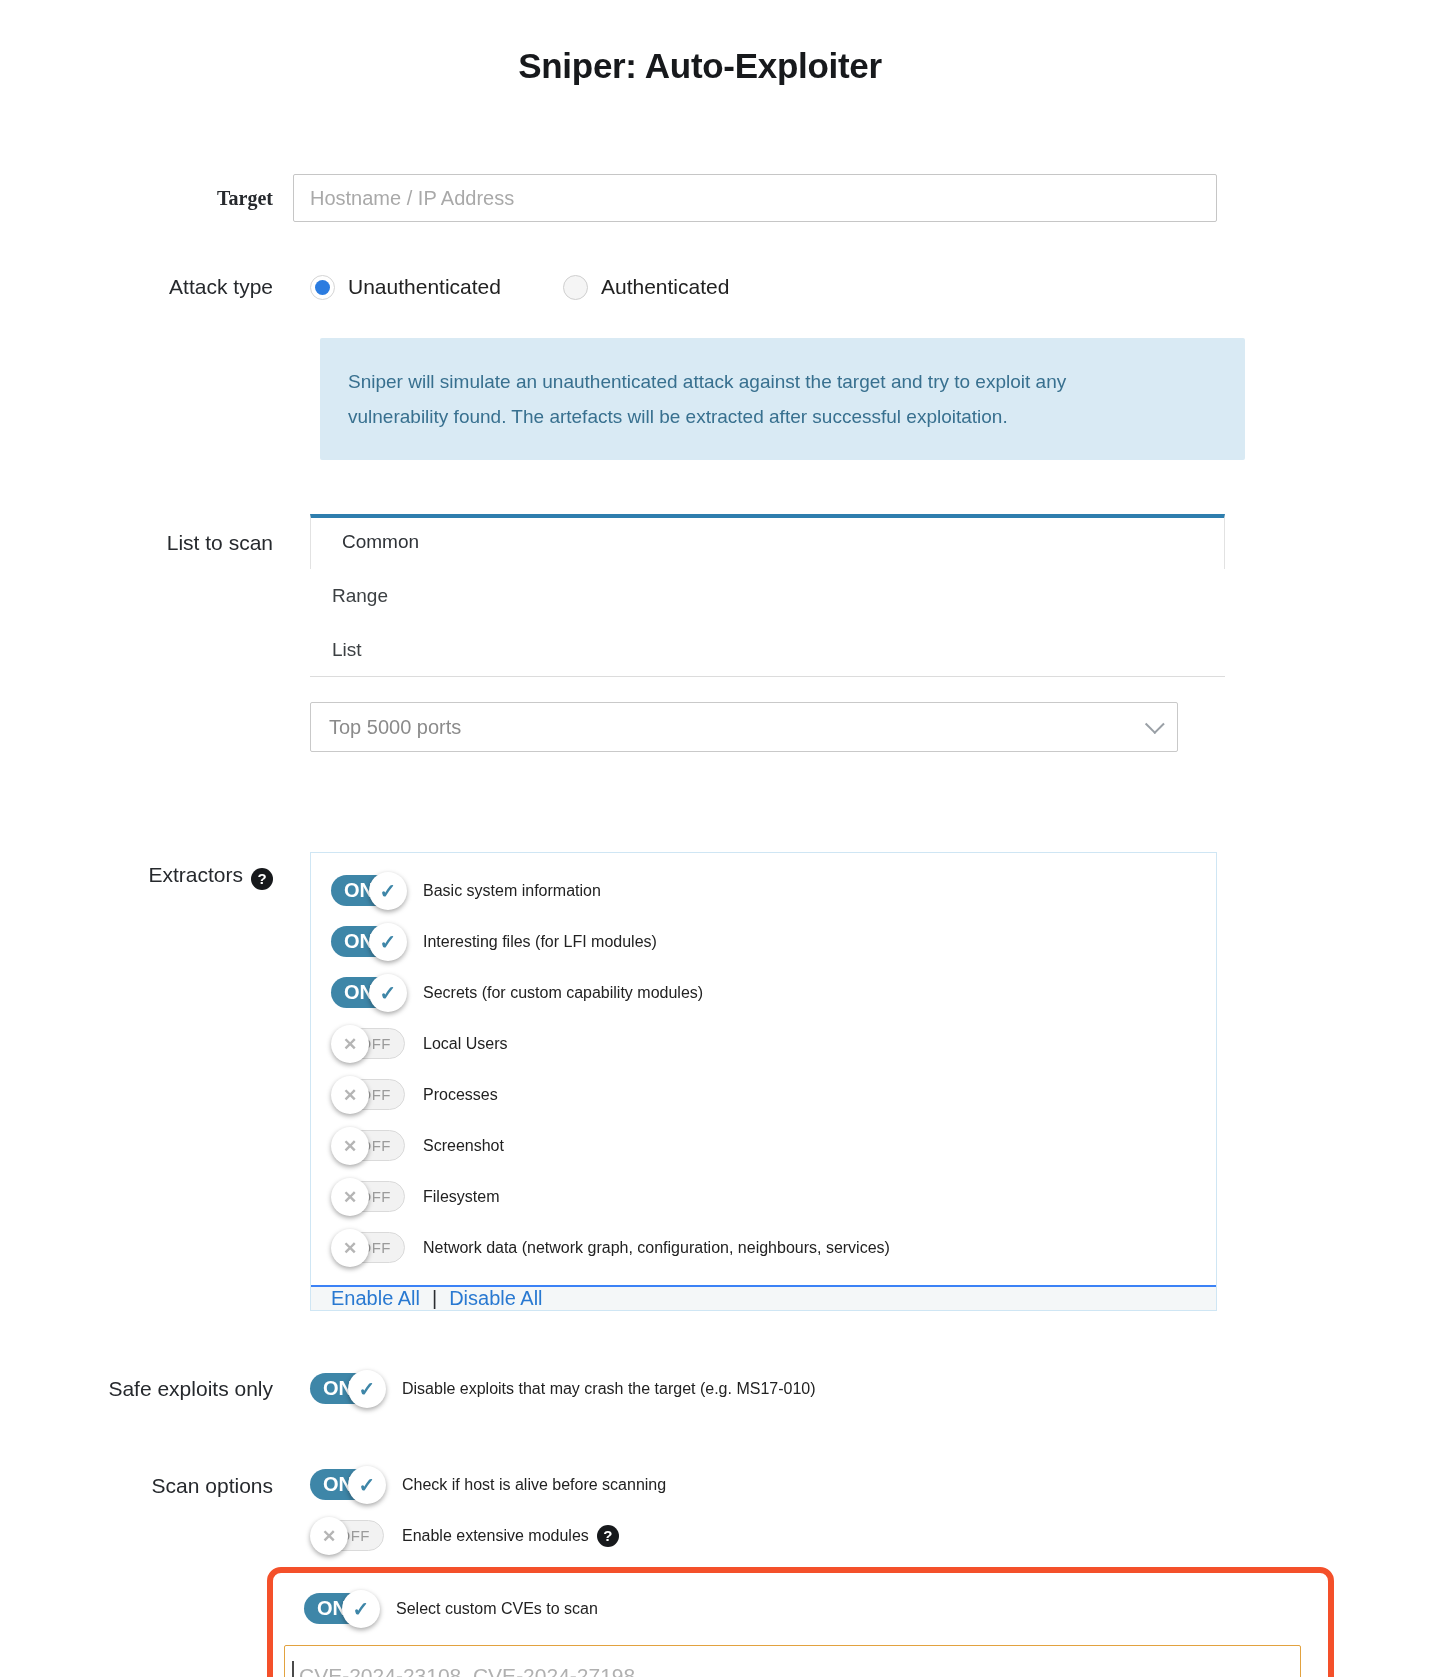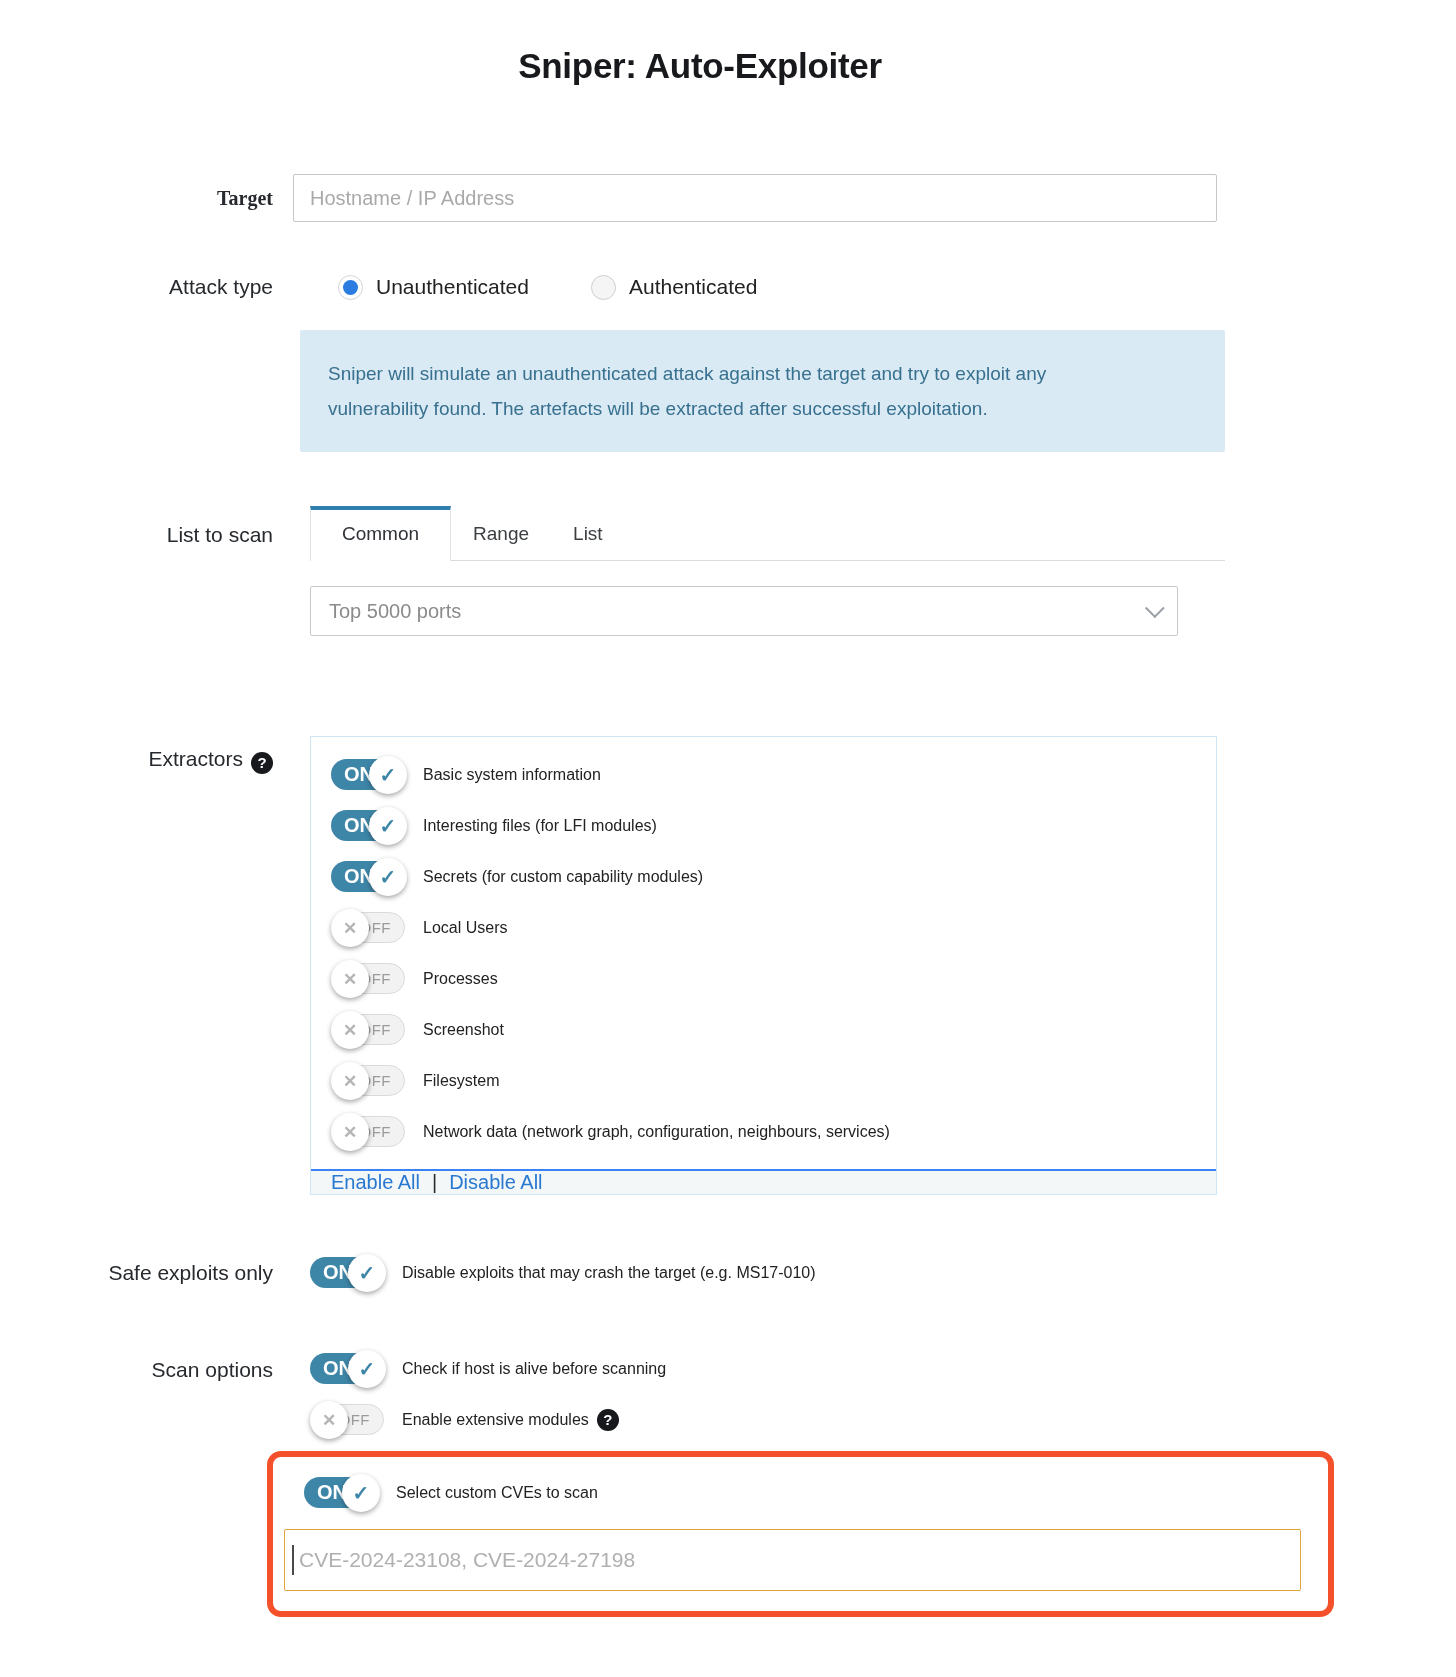--- a/index.html
+++ b/index.html
@@ -24,47 +24,48 @@
   
   .row-target { margin-top:88px; align-items:center; }
   .target-input {
     width:924px; height:48px; border:1px solid #c6c6c6; border-radius:2px;
     padding:0 16px; font-size:20px; color:#333; outline:none;
     font-family:"Liberation Sans", sans-serif;
   }
   .target-input::placeholder { color:#a9a9a9; }
 
   
-  .row-attack { margin-top:52px; align-items:center;gap:28px; }
+  .row-attack { margin-top:52px; align-items:center; }
   .attack-options { display:flex; align-items:center; gap:62px; padding-left:17px; }
   .radio-option { display:flex; align-items:center; cursor:pointer; }
   .radio {
     width:25px; height:25px; border-radius:50%; flex:none;
     border:1px solid #cfcfcf; background:#f5f5f5;
     display:flex; align-items:center; justify-content:center;
   }
   .radio.selected { background:#fff; border-color:#d5d5d5; }
   .radio.selected::after {
     content:""; width:15px; height:15px; border-radius:50%; background:#2b7ce0;
   }
   .radio-label { margin-left:13px; font-size:21px; color:#222; }
 
   
-  .row-info { margin-top:30px; }
+  .row-info { margin-top:38px;padding-left:20px; }
   .info-box {
     margin-left:7px; width:925px; background:#d9eaf4; border-radius:2px;
     padding:26px 100px 26px 28px; font-size:19px; line-height:35px; color:#38708f;
   }
 
   
   .row-ports { margin-top:54px; }
   .row-ports .label-col { padding-top:16px; }
   .tabs {
     margin-left:17px; width:915px; display:flex; align-items:stretch;
     border-bottom:1px solid #dcdcdc;
+    flex-direction:column;
   }
   .tab {
     padding:17px 22px 15px; font-size:19px; color:#3c4043; cursor:pointer;
   }
   .tab.active {
     background:#fff; border:1px solid #e2e2e2; border-bottom:none;
     border-top:4px solid #2e7eae; padding:13px 31px 16px;
     margin-bottom:-1px; color:#2f3338;
   }
   .select {

